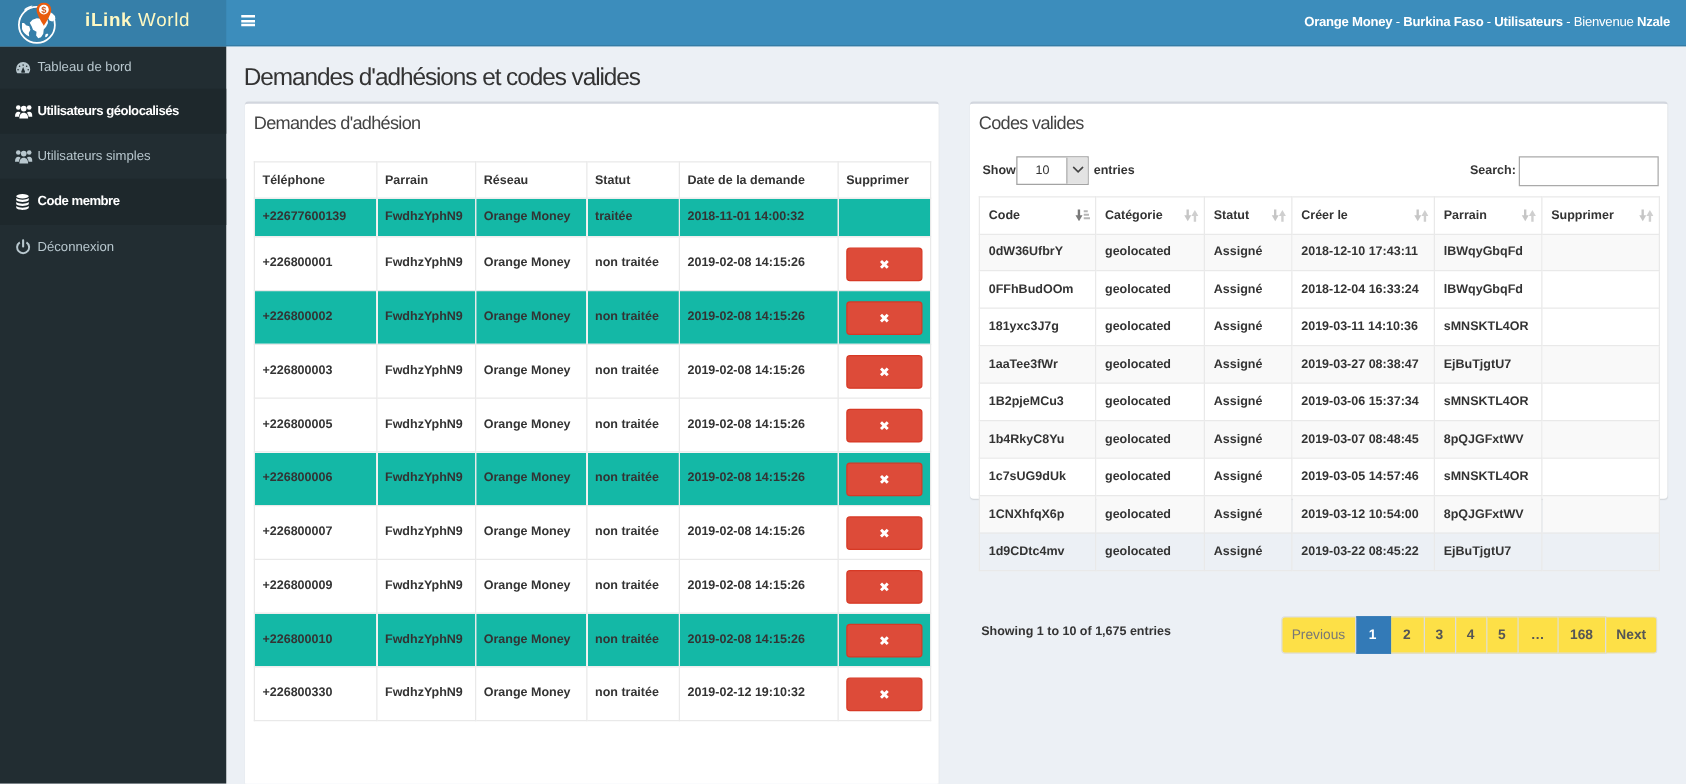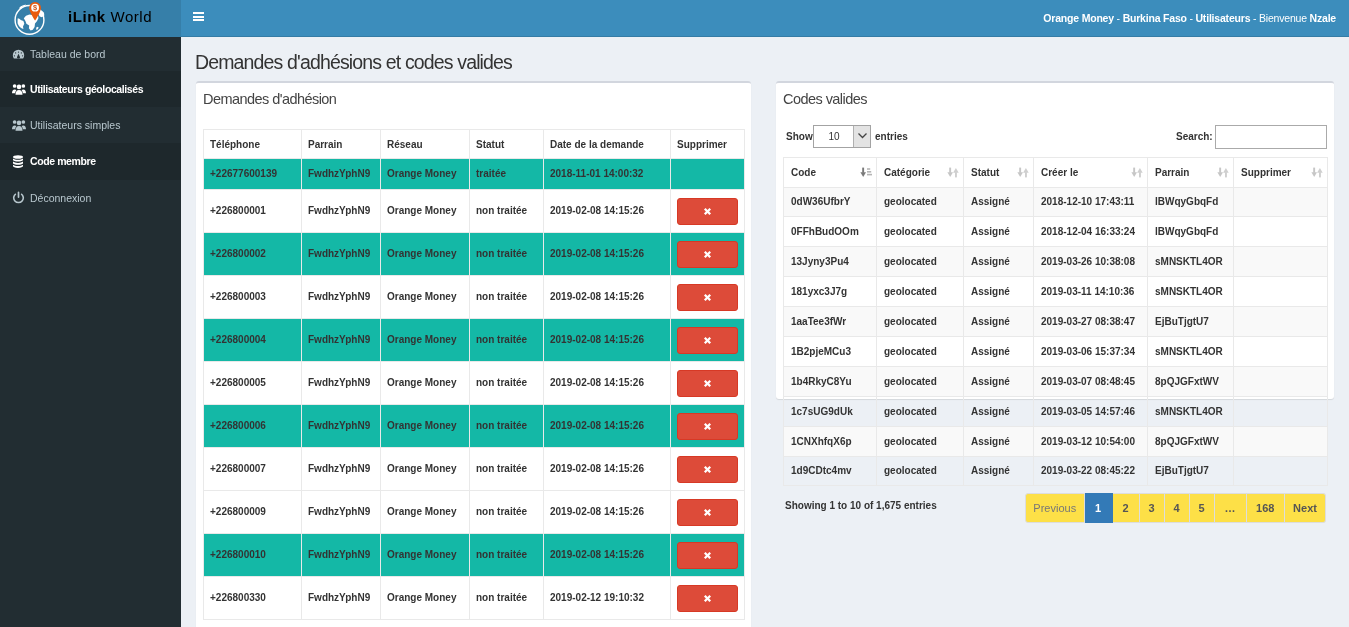--- a/index.html
+++ b/index.html
@@ -3,21 +3,21 @@
 <meta charset="utf-8">
 <style>
 * { margin:0; padding:0; box-sizing:border-box; }
 html,body { width:1349px; height:627px; overflow:hidden; }
 body { font-family:"Liberation Sans", sans-serif; background:#ecf0f5; position:relative; color:#333; }
 
 
 .navbar { position:absolute; left:0; top:0; width:1349px; height:37px; background:#3c8dbc; border-bottom:1px solid #357ca5; box-sizing:border-box; }
 .logo { position:absolute; left:0; top:0; width:181px; height:37px; background:#367fa9; color:#fff; }
 .logo svg { position:absolute; left:13px; top:2px; }
-.logo-text { position:absolute; left:68px; top:0; line-height:33px; font-size:15px; letter-spacing:0.55px; color:#000000; white-space:nowrap; }
+.logo-text { position:absolute; left:68px; top:0; line-height:33px; font-size:15px; letter-spacing:0.55px; color:#fef9c3; white-space:nowrap; }
 .hamburger { position:absolute; left:193px; top:12.4px; width:11px; height:9px; }
 .hamburger div { height:1.7px; background:#fff; margin-bottom:1.8px; }
 .nav-right { position:absolute; right:13px; top:0; line-height:36px; font-size:10.5px; letter-spacing:-0.2px; color:#fff; white-space:nowrap; }
 
 
 .sidebar { position:absolute; left:0; top:37px; width:181px; height:590px; background:#222d32; }
 .sitem { position:relative; display:block; height:36.2px; line-height:36.2px; color:#b8c7ce; font-size:10.5px; padding-left:30px; white-space:nowrap; }
 .sitem.active { background:#1e282c; color:#fff; font-weight:bold; letter-spacing:-0.4px; }
 .sitem svg { position:absolute; left:12px; top:50%; margin-top:-6.5px; }
 
@@ -195,34 +195,20 @@
           <td>non traitée</td>
           <td>2019-02-08 14:15:26</td>
           <td>
             <span class="btn-del">
               <svg width="9" height="9" viewBox="0 0 10 10">
                 <path d="M1.1 2.9 L2.9 1.1 L5 3.2 L7.1 1.1 L8.9 2.9 L6.8 5 L8.9 7.1 L7.1 8.9 L5 6.8 L2.9 8.9 L1.1 7.1 L3.2 5 Z" fill="#fff"></path>
               </svg>
             </span>
           </td>
         </tr>
-      <tr class="odd">
-          <td>+226800004</td>
-          <td>FwdhzYphN9</td>
-          <td>Orange Money</td>
-          <td>non traitée</td>
-          <td>2019-02-08 14:15:26</td>
-          <td>
-            <span class="btn-del">
-              <svg width="9" height="9" viewBox="0 0 10 10">
-                <path d="M1.1 2.9 L2.9 1.1 L5 3.2 L7.1 1.1 L8.9 2.9 L6.8 5 L8.9 7.1 L7.1 8.9 L5 6.8 L2.9 8.9 L1.1 7.1 L3.2 5 Z" fill="#fff"></path>
-              </svg>
-            </span>
-          </td>
-        </tr>
       <tr>
           <td>+226800005</td>
           <td>FwdhzYphN9</td>
           <td>Orange Money</td>
           <td>non traitée</td>
           <td>2019-02-08 14:15:26</td>
           <td>
             <span class="btn-del">
               <svg width="9" height="9" viewBox="0 0 10 10">
                 <path d="M1.1 2.9 L2.9 1.1 L5 3.2 L7.1 1.1 L8.9 2.9 L6.8 5 L8.9 7.1 L7.1 8.9 L5 6.8 L2.9 8.9 L1.1 7.1 L3.2 5 Z" fill="#fff"></path>
@@ -403,28 +389,20 @@
           <td></td>
         </tr>
       <tr>
           <td>0FFhBudOOm</td>
           <td>geolocated</td>
           <td>Assigné</td>
           <td>2018-12-04 16:33:24</td>
           <td>lBWqyGbqFd</td>
           <td></td>
         </tr>
-      <tr class="odd">
-          <td>13Jyny3Pu4</td>
-          <td>geolocated</td>
-          <td>Assigné</td>
-          <td>2019-03-26 10:38:08</td>
-          <td>sMNSKTL4OR</td>
-          <td></td>
-        </tr>
       <tr>
           <td>181yxc3J7g</td>
           <td>geolocated</td>
           <td>Assigné</td>
           <td>2019-03-11 14:10:36</td>
           <td>sMNSKTL4OR</td>
           <td></td>
         </tr>
       <tr class="odd">
           <td>1aaTee3fWr</td>

